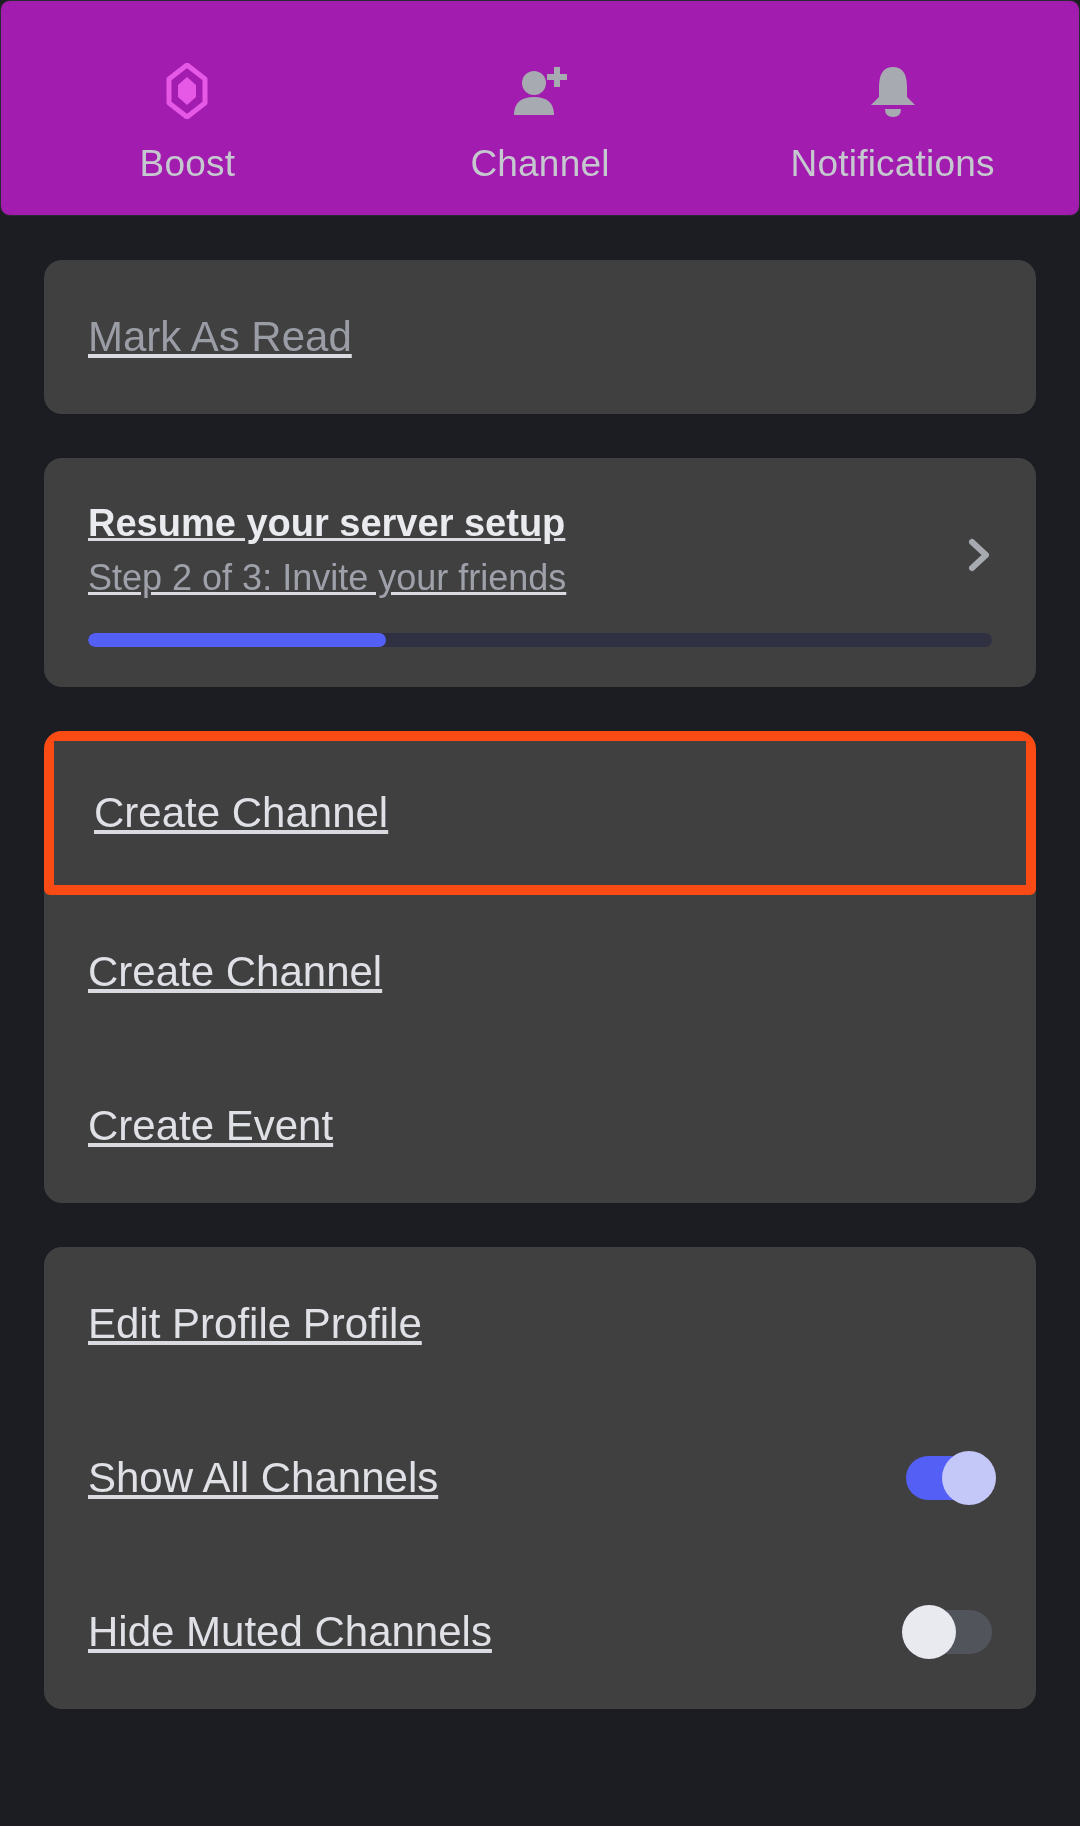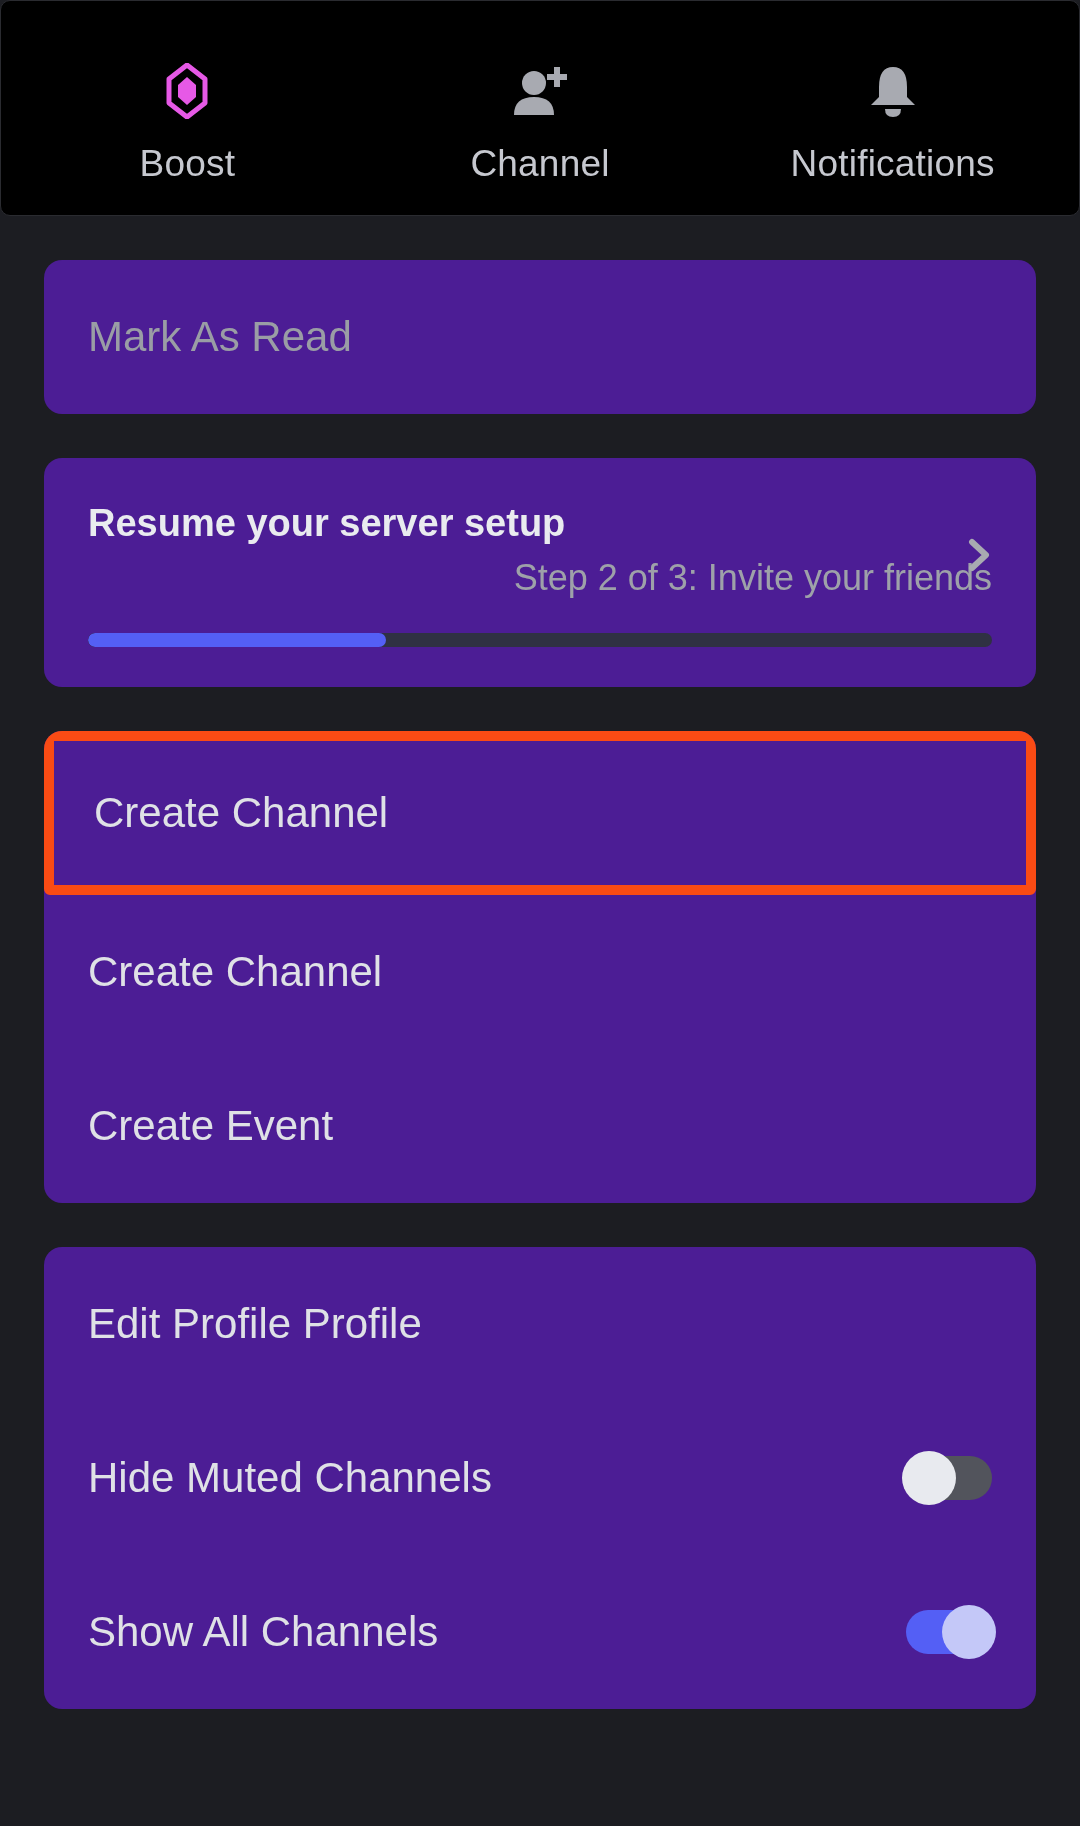--- a/index.html
+++ b/index.html
@@ -8,21 +8,21 @@
     height: 1826px;
     background: #1c1d22;
     font-family: -apple-system, BlinkMacSystemFont, "Segoe UI", Helvetica, Arial, sans-serif;
     color: #d9dbe0;
     overflow: hidden;
   }
   .top-actions {
     display: flex;
     justify-content: space-around;
     align-items: flex-end;
-    background: #000000;
+    background: #a21caf;
     border: 1px solid #2a2b30;
     border-radius: 10px;
     padding: 32px 10px 30px 10px;
     height: 216px;
   }
   .top-action {
     flex: 1;
     display: flex;
     flex-direction: column;
     align-items: center;
@@ -41,23 +41,24 @@
     font-weight: 400;
     letter-spacing: 0.2px;
   }
   .content {
     padding: 44px 44px 0 44px;
     display: flex;
     flex-direction: column;
     gap: 44px;
   }
   .card {
-    background: #4c1d95;
+    background: #404040;
     border-radius: 18px;
     overflow: hidden;
+    text-decoration: underline;
   }
   .row {
     width: 100%;
     min-height: 154px;
     display: flex;
     align-items: center;
     justify-content: space-between;
     padding: 0 44px;
     cursor: pointer;
   }
@@ -75,21 +76,20 @@
   .setup-title {
     font-size: 38px;
     font-weight: 700;
     color: #e9ebef;
   }
   .setup-sub {
     margin-top: 12px;
     font-size: 36px;
     color: #9ea1a9;
     font-weight: 400;
-    text-align: right;
   }
   .chevron {
     position: absolute;
     right: 44px;
     top: 80px;
   }
   .progress-track {
     margin-top: 34px;
     width: 100%;
     height: 14px;
@@ -190,26 +190,26 @@
     <div class="row">
       <span class="row-label">Create Event</span>
     </div>
   </div>
 
   <div class="card">
     <div class="row">
       <span class="row-label">Edit Profile Profile</span>
     </div>
     <div class="row">
+      <span class="row-label">Show All Channels</span>
+      <span class="toggle on">
+        <span class="toggle-knob"></span>
+      </span>
+    </div>
+    <div class="row">
       <span class="row-label">Hide Muted Channels</span>
       <span class="toggle off">
         <span class="toggle-knob"></span>
       </span>
     </div>
-    <div class="row">
-      <span class="row-label">Show All Channels</span>
-      <span class="toggle on">
-        <span class="toggle-knob"></span>
-      </span>
-    </div>
   </div>
 
 </div>
 
 </body></html>

